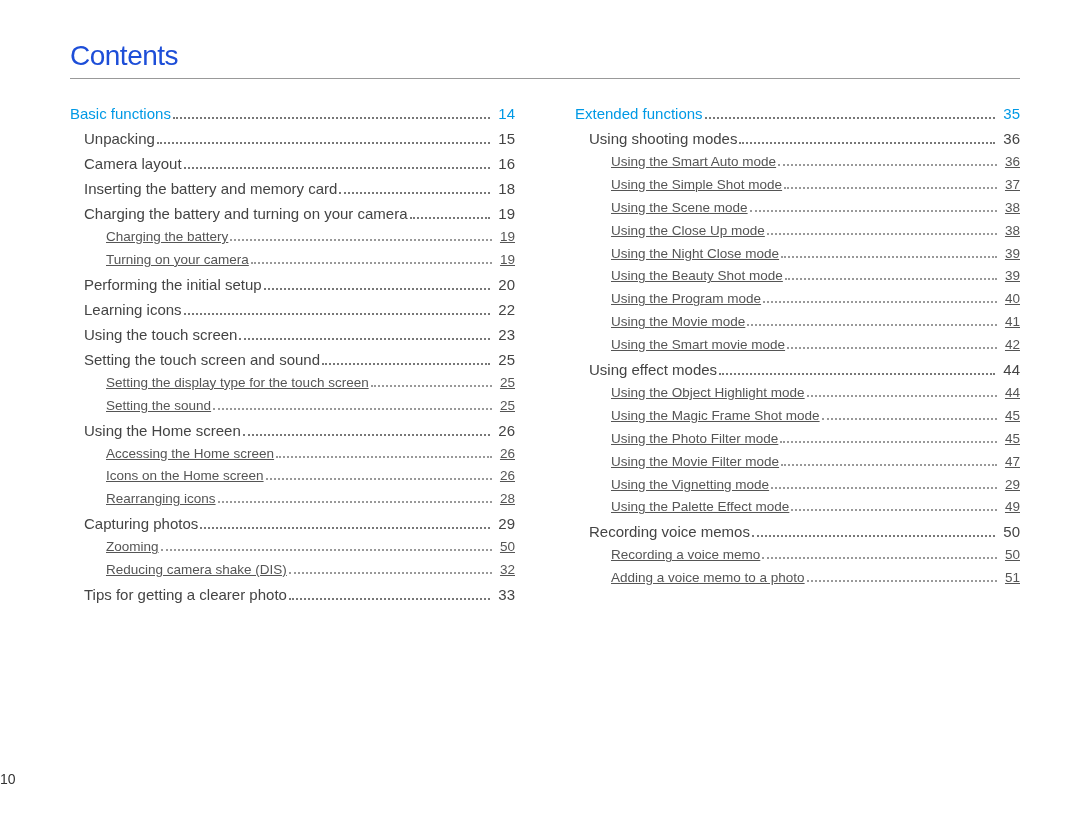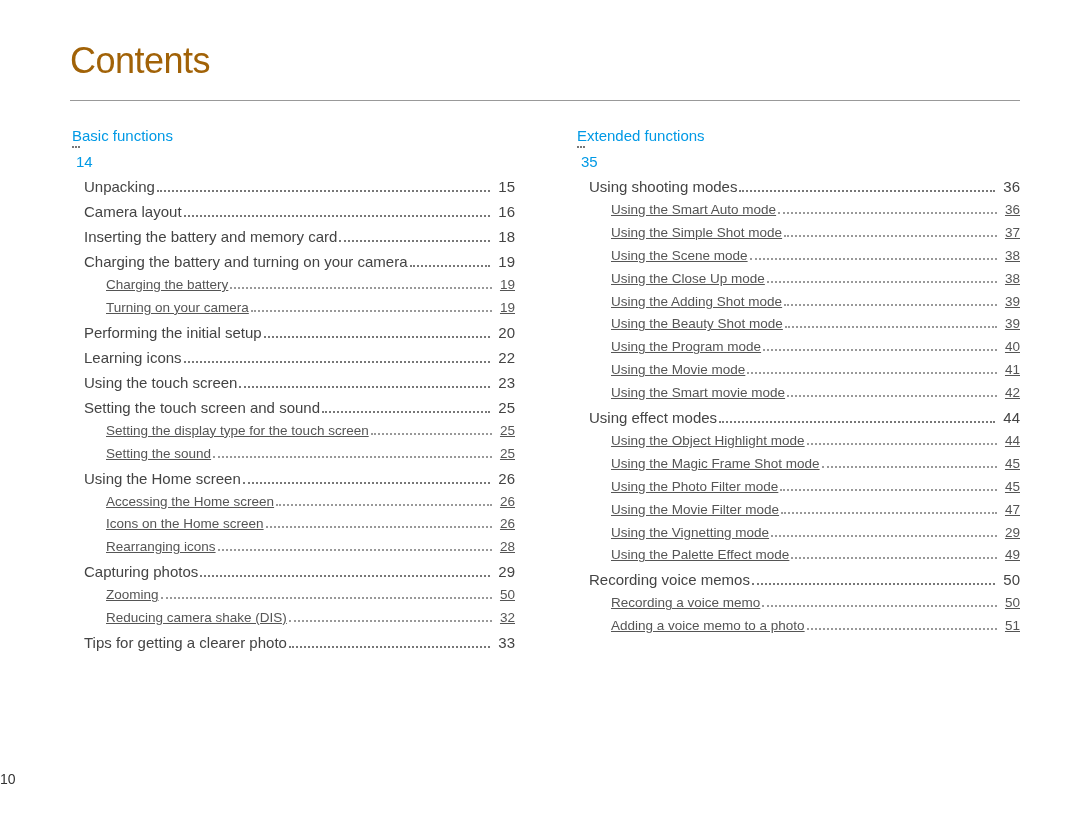--- a/index.html
+++ b/index.html
@@ -6,25 +6,25 @@
   body {
     width: 1080px;
     height: 815px;
     background: #fff;
     font-family: Arial, Helvetica, sans-serif;
     color: #333;
     padding: 40px 60px 20px 70px;
     position: relative;
   }
   .page-title {
-    font-size: 36px;
+    font-size: 28px;
     font-weight: 400;
-    color: #a16207;
+    color: #1d4ed8;
     letter-spacing: -0.5px;
-    margin-bottom: 18px;
+    margin-bottom: 6px;
   }
   .rule {
     border: none;
     border-top: 1px solid #999;
     margin-bottom: 24px;
   }
   .columns {
     display: flex;
     gap: 60px;
   }
@@ -36,21 +36,21 @@
     gap: 4px;
   }
   .toc-row {
     display: flex;
     align-items: baseline;
     white-space: nowrap;
     font-size: 15px;
     color: #444;
     line-height: 1.4;
   }
-  .toc-row.section { color: #0099e5; flex-direction: column; }
+  .toc-row.section { color: #0099e5; }
   .toc-row.l1 { padding-left: 14px; }
   .toc-row.l2 { padding-left: 36px; font-size: 13.5px; color: #555; text-decoration: underline; }
   .label { white-space: nowrap; }
   .leader {
     flex: 1;
     border-bottom: 2px dotted #777;
     margin: 0 4px 3px 2px;
     min-width: 8px;
     height: 0.9em;
   }
@@ -208,21 +208,21 @@
         <span class="label">Using the Scene mode</span>
         <span class="leader"></span>
         <span class="pg">38</span>
       </div>
       <div class="toc-row l2">
         <span class="label">Using the Close Up mode</span>
         <span class="leader"></span>
         <span class="pg">38</span>
       </div>
       <div class="toc-row l2">
-        <span class="label">Using the Adding Shot mode</span>
+        <span class="label">Using the Night Close mode</span>
         <span class="leader"></span>
         <span class="pg">39</span>
       </div>
       <div class="toc-row l2">
         <span class="label">Using the Beauty Shot mode</span>
         <span class="leader"></span>
         <span class="pg">39</span>
       </div>
       <div class="toc-row l2">
         <span class="label">Using the Program mode</span>

